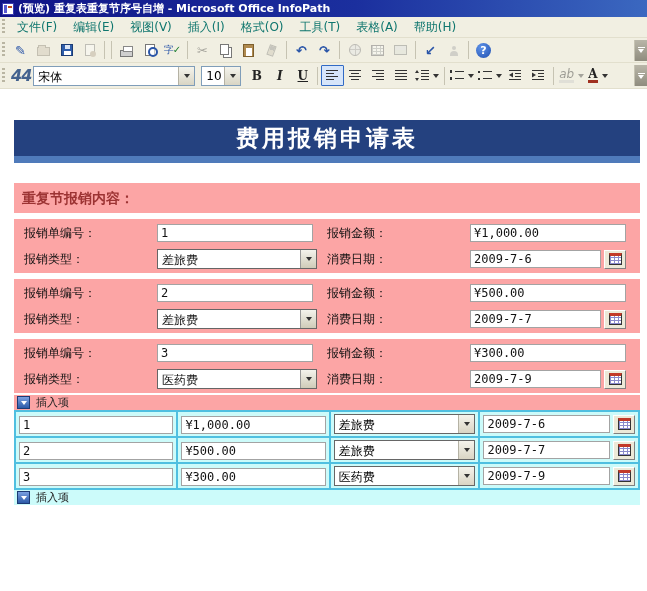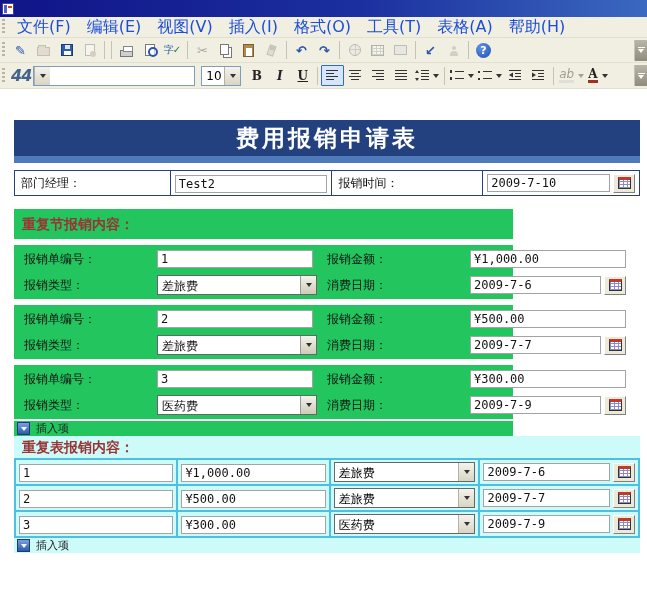--- a/index.html
+++ b/index.html
@@ -8,21 +8,21 @@
 
   
   .titlebar { height:17px; display:flex; align-items:center; gap:4px; padding-left:2px;
     background:linear-gradient(90deg,#101487 0%,#1b2f9e 55%,#3b68c0 100%); }
   .titlebar .title-text { color:#fff; font-size:11px; font-weight:bold; white-space:nowrap; }
   .ip-icon { width:12px; height:12px; background:#fff; border:1px solid #3b3bb0; position:relative; flex:0 0 auto; }
   .ip-icon::before { content:""; position:absolute; left:1px; top:1px; width:3px; height:8px; background:#5a5ad0; }
   .ip-icon::after { content:""; position:absolute; right:1px; top:2px; width:4px; height:2px; background:#c04a1e; }
 
   .menubar { height:21px; background:#f1efe2; display:flex; align-items:center; border-bottom:1px solid #e2dfcd; }
-  .menu-item { font-size:16px; color:#1d4ed8; padding:2px 8px; white-space:nowrap; }
+  .menu-item { font-size:12px; color:#0f766e; padding:2px 8px; white-space:nowrap; }
 
   .toolbar { background:#f1efe2; display:flex; align-items:center; border-bottom:1px solid #e2dfcd; }
   .toolbar.std { height:25px; }
   .toolbar.fmt { height:26px; }
   .grip { width:3px; height:16px; margin:0 4px 0 2px; flex:0 0 auto;
     background:repeating-linear-gradient(180deg,#b9b5a2 0 2px,transparent 2px 4px); }
   .sep { width:1px; height:18px; background:#c6c3b2; margin:0 3px; flex:0 0 auto; }
   .tbtn { min-width:23px; height:21px; display:flex; align-items:center; justify-content:center;
     gap:3px; padding:0 2px; font-size:12px; color:#222; flex:0 0 auto; }
   .tbtn.disabled { opacity:.40; filter:grayscale(.8); }
@@ -88,21 +88,21 @@
   input.txt { height:18px; width:100%; border:1px solid #a3a3a3; background:#fff; padding:0 3px;
     font:12px "DejaVu Sans Mono","Liberation Mono",monospace; color:#111; }
   .dfield { display:flex; align-items:center; gap:3px; }
   .dfield input.txt { flex:1; }
   .calbtn { width:22px; height:19px; flex:0 0 auto; background:#ece9d8; border:1px solid;
     border-color:#fff #808080 #808080 #fff; display:flex; align-items:center; justify-content:center; }
   .calico { width:13px; height:12px; background-color:#fff; border:1px solid #333; border-top:3px solid #c23a2a;
     background-image:repeating-linear-gradient(90deg,#8a8acc 0 1px,transparent 1px 4px),repeating-linear-gradient(0deg,#8a8acc 0 1px,transparent 1px 3px); }
 
   
-  .band { width:499px; background:#22c55e; }
+  .band { width:626px; background:#fca5a5; }
   .sec-heading { height:30px; margin-top:13px; padding:7px 0 0 8px; font-size:14px; font-weight:bold; color:#9c3333; }
   .section { height:54px; padding:1px 0; margin-top:6px; }
   .srow { display:flex; align-items:center; height:26px; font-size:12px; color:#111; }
   .c1 { width:143px; padding-left:10px; flex:0 0 auto; }
   .c2 { width:170px; flex:0 0 auto; }
   .c2 input.txt { width:156px; }
   .c3 { width:143px; flex:0 0 auto; }
   .c4 { width:156px; flex:0 0 auto; }
   .c4 input.txt { width:100%; }
   .combo.form-combo { width:160px; height:20px; border:1px solid #666; }
@@ -120,20 +120,21 @@
   table.rep th { height:20px; font-size:12px; text-align:left; padding-left:4px; color:#000; }
   table.rep td { height:26px; padding:2px 3px; }
   table.rep .combo { width:100%; height:20px; border:1px solid #666; }
   .cyan .insert-row { background:#ccfbfa; }
 </style>
 </head>
 <body>
 
 <div class="titlebar">
   <span class="ip-icon"></span>
+  <span class="title-text">(预览) 重复表重复节序号自增 - Microsoft Office InfoPath</span>
 </div>
 
 <div class="menubar">
   <span class="grip"></span>
   <span class="menu-item">文件(F)</span>
   <span class="menu-item">编辑(E)</span>
   <span class="menu-item">视图(V)</span>
   <span class="menu-item">插入(I)</span>
   <span class="menu-item">格式(O)</span>
   <span class="menu-item">工具(T)</span>
@@ -213,20 +214,21 @@
       <span class="arr"></span>
     </span>
 </div>
 
 <div class="toolbar fmt">
   <span class="grip"></span>
   <span class="tbtn">
       <span class="styles-g">44</span>
     </span>
   <span class="combo" style="width:162px">
+    <span class="ctxt">宋体</span>
     <span class="cbtn">
         <span class="darr"></span>
       </span>
   </span>
   <span style="width:6px"></span>
   <span class="combo" style="width:40px">
     <span class="ctxt">10</span>
     <span class="cbtn">
         <span class="darr"></span>
       </span>
@@ -361,33 +363,20 @@
   <div class="accent-strip"></div>
 
   <table class="info">
     <colgroup>
         <col style="width:156px">
         <col style="width:162px">
         <col style="width:151px">
         <col style="width:157px">
       </colgroup>
     <tbody>
-    <tr>
-      <td class="lbl">部门经理：</td>
-      <td class="fld"><input class="txt" value="Test2" style=""></td>
-      <td class="lbl">报销时间：</td>
-      <td class="fld">
-        <div class="dfield">
-          <input class="txt" value="2009-7-10" style="">
-          <span class="calbtn">
-                <span class="calico"></span>
-              </span>
-        </div>
-      </td>
-    </tr>
   </tbody>
     </table>
 
   <div class="band sec-heading">重复节报销内容：</div>
 
   <div class="band section">
     <div class="srow">
       <span class="c1">报销单编号：</span>
       <span class="c2"><input class="txt" value="1" style=""></span>
       <span class="c3">报销金额：</span>
@@ -474,21 +463,20 @@
   </div>
 
   <div class="band insert-row" style="margin-top:2px">
     <span class="insico">
         <span class="warr"></span>
       </span>
     <span>插入项</span>
   </div>
 
   <div class="cyan">
-    <div class="sec-heading">重复表报销内容：</div>
     <table class="rep">
       <colgroup>
           <col style="width:163px">
           <col style="width:153px">
           <col style="width:150px">
           <col style="width:160px">
         </colgroup>
       <tbody>
       <tr>
         <td><input class="txt" value="1" style=""></td>

